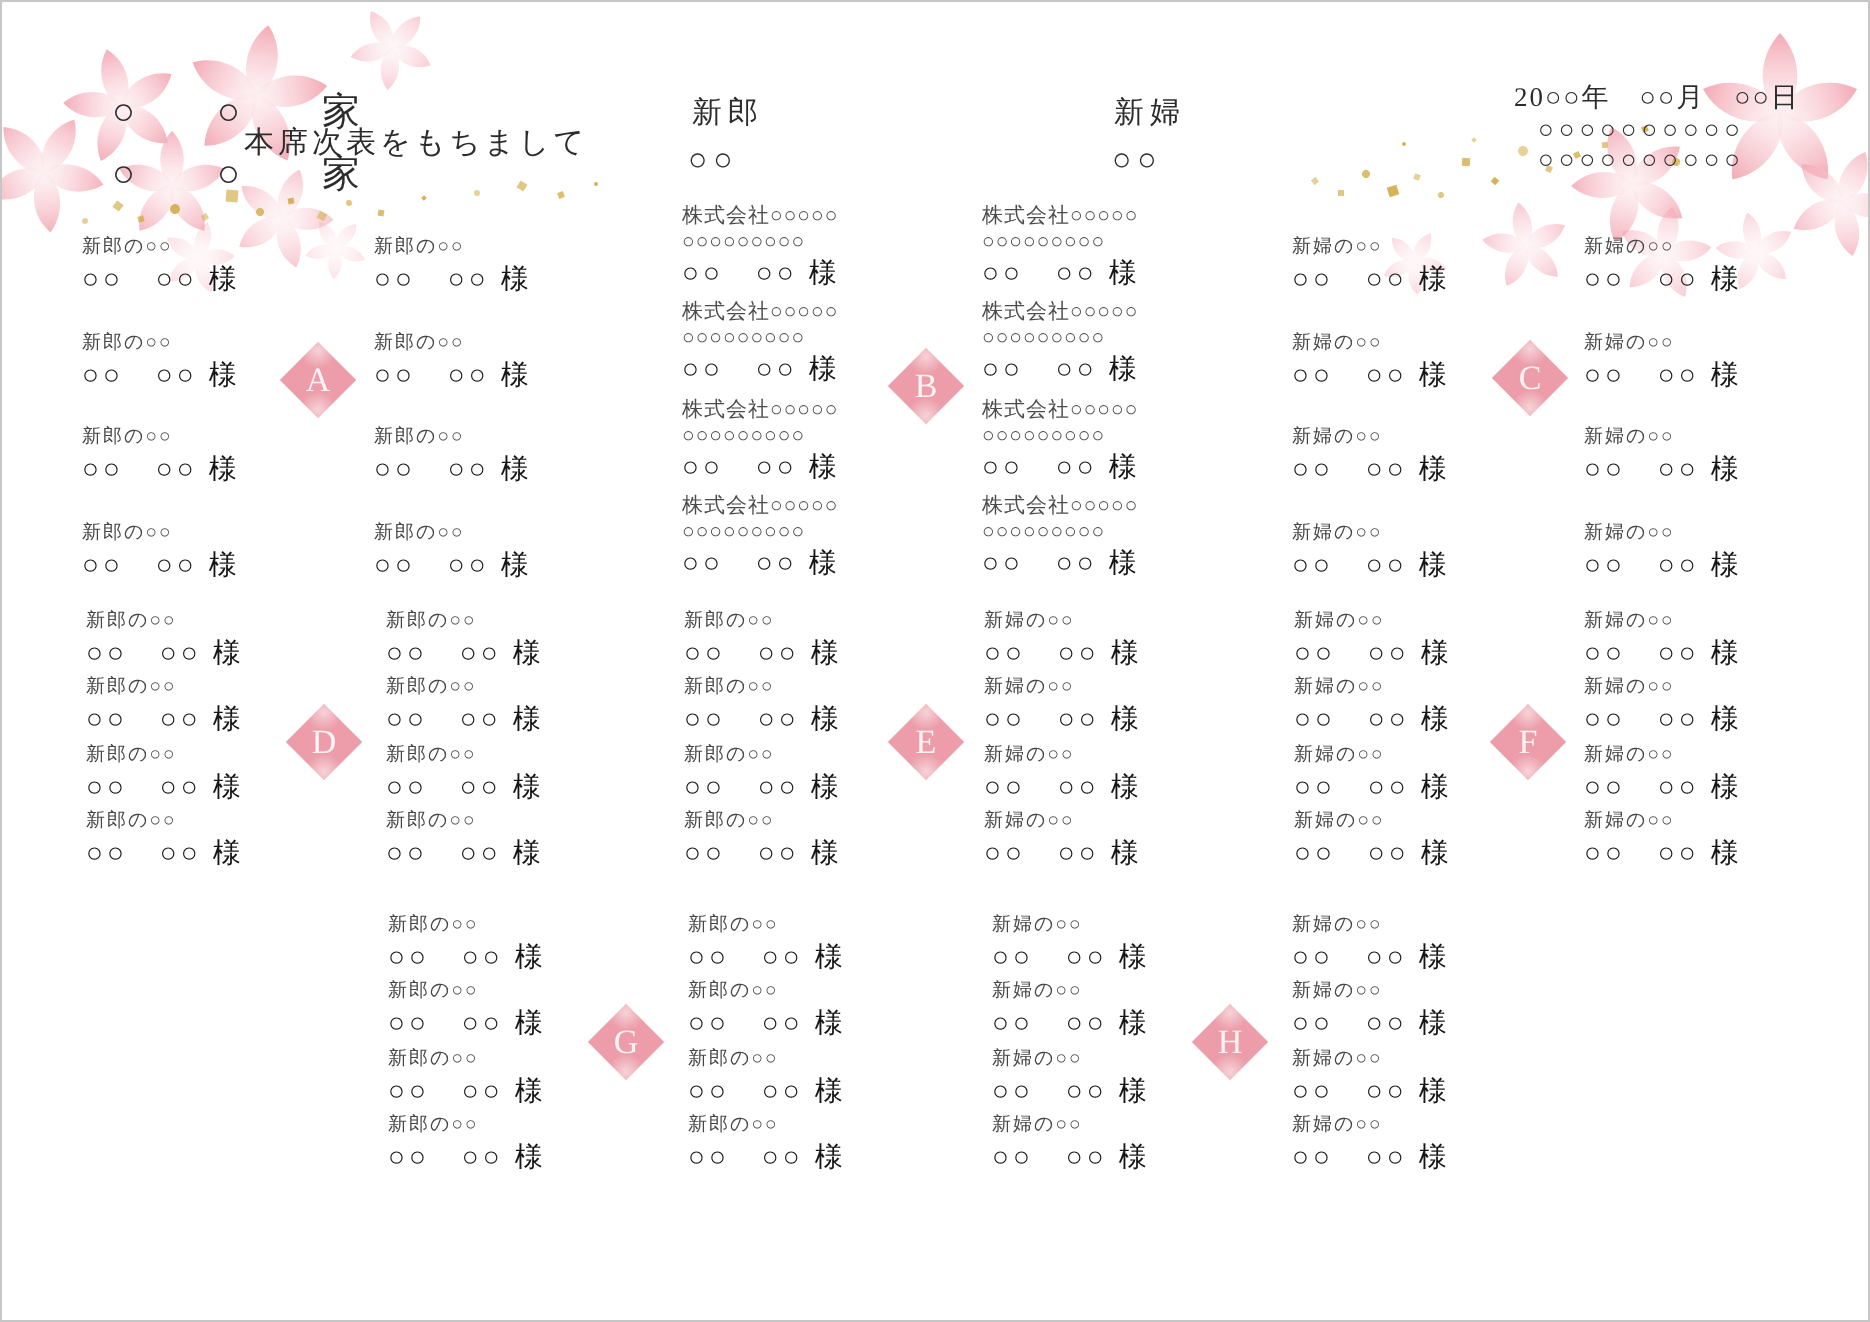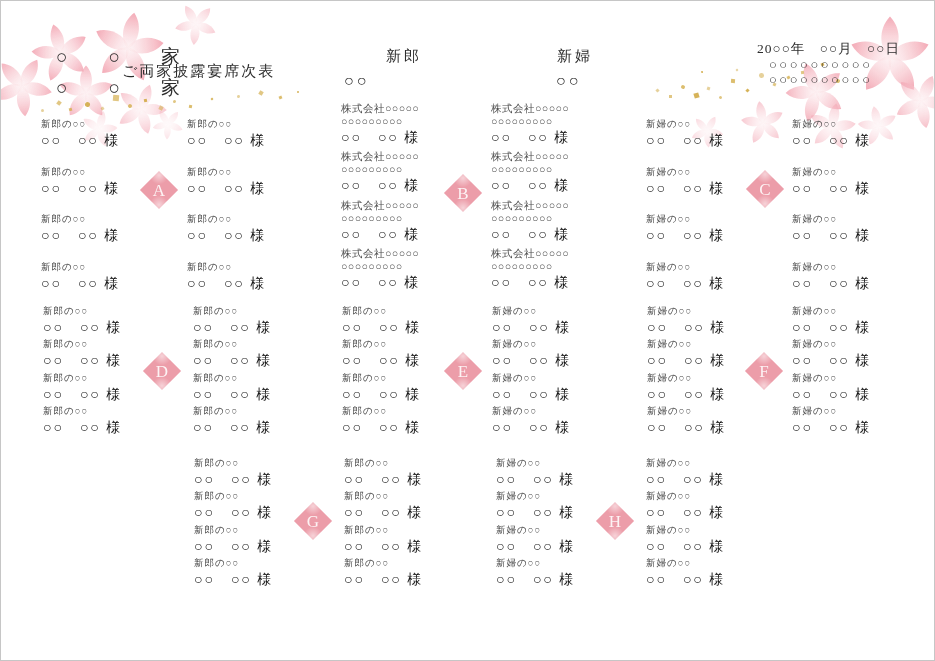--- a/index.html
+++ b/index.html
@@ -277,23 +277,23 @@
       <div class="gold" style="left: 800px; top: 70px; width: 3px; height: 3px; opacity: 0.67; transform: rotate(83deg);"></div>
       <div class="gold" style="left: 835px; top: 78px; width: 4px; height: 4px; opacity: 0.79; transform: rotate(30deg); border-radius: 50%;"></div>
       <div class="gold" style="left: 820px; top: 62px; width: 3px; height: 3px; opacity: 0.91; transform: rotate(67deg);"></div>
     </div>
 
   <div class="content family">
     <div>○　○　家</div>
     <div>○　○　家</div>
   </div>
 
-  <div class="content chart-title">ご両家披露宴席次表</div>
-
-  <div class="content person-label" style="left:345px;top:46px;margin-left:40px;">新郎</div>
+  <div class="content chart-title">本席次表をもちまして</div>
+
+  <div class="content person-label" style="left:345px;top:46px;">新郎</div>
   <div class="content person-name" style="left:343px;top:71px;">○○</div>
 
   <div class="content person-label" style="left:556px;top:46px;">新婦</div>
   <div class="content person-name" style="left:555px;top:71px;">○○</div>
 
   <div class="content date-line">20○○年　○○月　○○日</div>
   <div class="content venue-line" style="left:768px;top:56px;">○○○○○○○○○○</div>
   <div class="content venue-line" style="left:768px;top:71px;">○○○○○○○○○○</div>
 
   <div id="seating">

